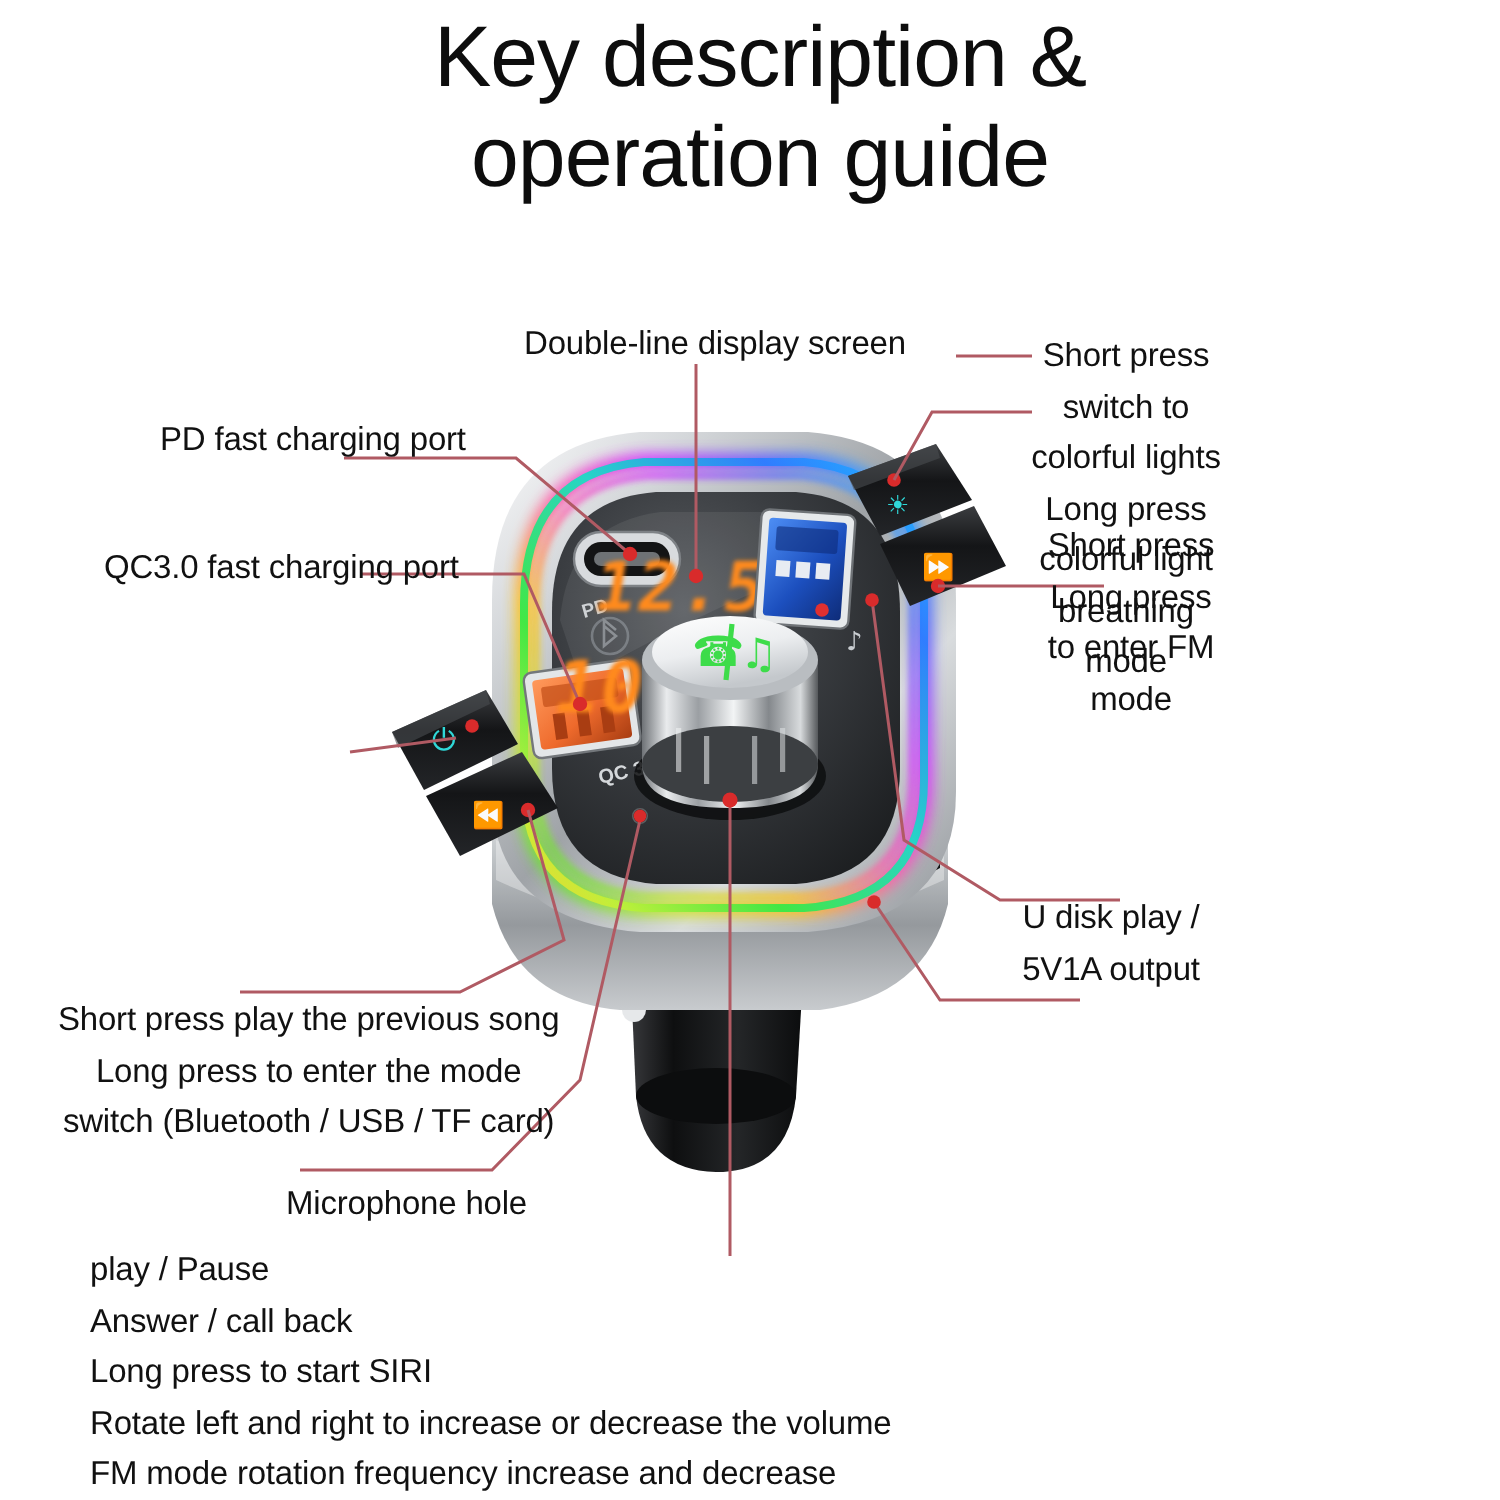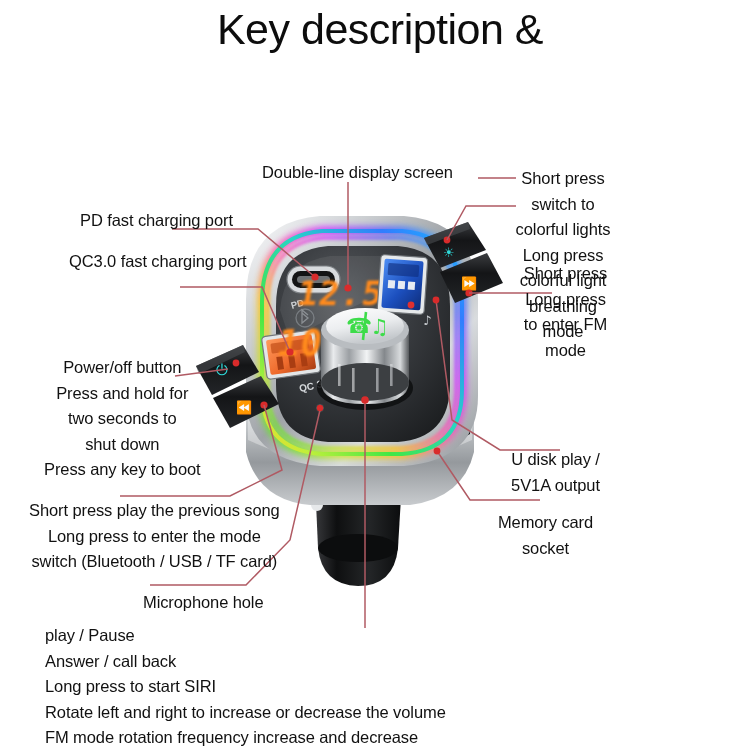--- a/index.html
+++ b/index.html
@@ -44,20 +44,21 @@
   
   #device{position:absolute;left:0;top:0;width:750px;height:750px;}
 </style>
 </head>
 <body>
 
 <div id="stage">
 
   <div class="title">
     <span>Key description &amp;</span>
+    <span>operation guide</span>
   </div>
 
   <svg id="device" viewBox="0 0 750 750">
     <defs>
 
       <linearGradient id="gSilver" x1="0" y1="0" x2="1" y2="1">
         <stop offset="0%" stop-color="#fbfbfc"></stop>
         <stop offset="22%" stop-color="#d3d6d9"></stop>
         <stop offset="48%" stop-color="#9fa3a7"></stop>
         <stop offset="70%" stop-color="#d9dcde"></stop>
@@ -290,38 +291,32 @@
       <circle cx="436" cy="300" r="3.4"></circle>
       <circle cx="437" cy="451" r="3.4"></circle>
       <circle cx="320" cy="408" r="3.2"></circle>
     </g>
   </svg>
 
   <div class="label" style="left:262px; top:160px;">Double-line display screen</div>
 
   <div class="label" style="left:49px; top:208px;margin-left:31px;">PD fast charging port</div>
 
-  <div class="label" style="left:52px; top:249px;margin-left:17px;">QC3.0 fast charging port</div>
-
-  <div class="label" style="left:44px; top:355px;">Power/off button
-Press and hold for
-two seconds to
-shut down
-Press any key to boot</div>
+  <div class="label" style="left:52px; top:272px;">QC3.0 fast charging port</div>
+
 
   <div class="label" style="left:514px; top:166px;">Short press switch to colorful lights
 Long press colorful light breathing
 mode</div>
 
   <div class="label" style="left:519px; top:261px;">Short press
 Long press to enter FM mode</div>
 
   <div class="label" style="left:499px; top:447px;">U disk play / 5V1A output</div>
 
-  <div class="label" style="left:479px; top:510px;">Memory card socket</div>
 
   <div class="label" style="left:29px; top:498px;">Short press play the previous song
 Long press to enter the mode
 switch (Bluetooth / USB / TF card)</div>
 
   <div class="label" style="left:143px; top:590px;">Microphone hole</div>
 
   <div class="label c" style="left:45px; top:623px; width:660px;">play / Pause
 Answer / call back
 Long press to start SIRI

